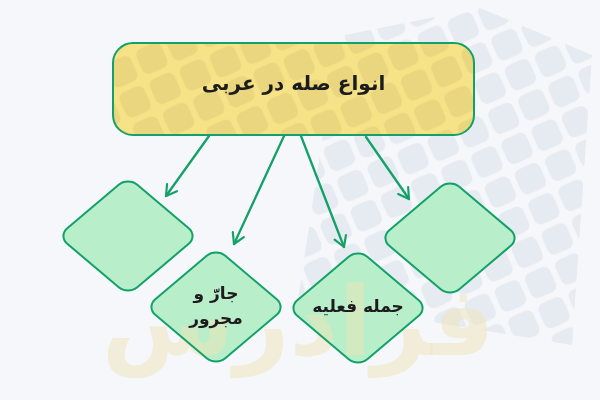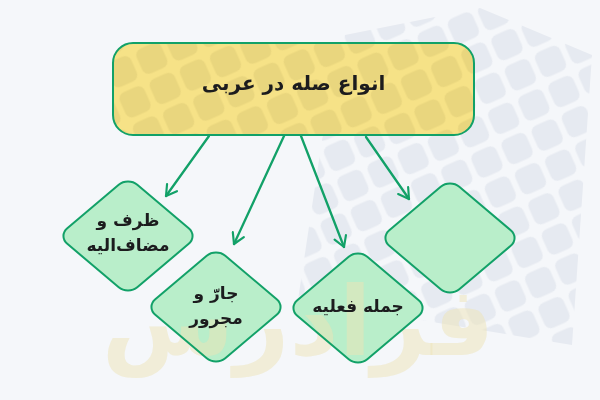--- a/index.html
+++ b/index.html
@@ -61,19 +61,17 @@
     <use href="#dline" transform="translate(450,238) scale(1.01,0.8514) rotate(45)" fill="none" stroke="#12a168" stroke-width="2"></use>
 
     <path d="M209,136 L166,196" stroke="#12a168" stroke-width="2.3" stroke-linecap="round" fill="none" marker-end="url(#ah)"></path>
     <path d="M284,136 L234,244" stroke="#12a168" stroke-width="2.3" stroke-linecap="round" fill="none" marker-end="url(#ah)"></path>
     <path d="M301,136 L344,247" stroke="#12a168" stroke-width="2.3" stroke-linecap="round" fill="none" marker-end="url(#ah)"></path>
     <path d="M366,137 L409,199" stroke="#12a168" stroke-width="2.3" stroke-linecap="round" fill="none" marker-end="url(#ah)"></path>
   </svg>
 
   <div class="txt title-txt">انواع صله در عربی</div>
 
-  <div class="txt node-txt n0">ظرف و
-مضاف‌الیه</div>
   <div class="txt node-txt n1">جارّ و
 مجرور</div>
   <div class="txt node-txt n2">جمله فعلیه</div>
 
 </div>
 
 </body></html>

